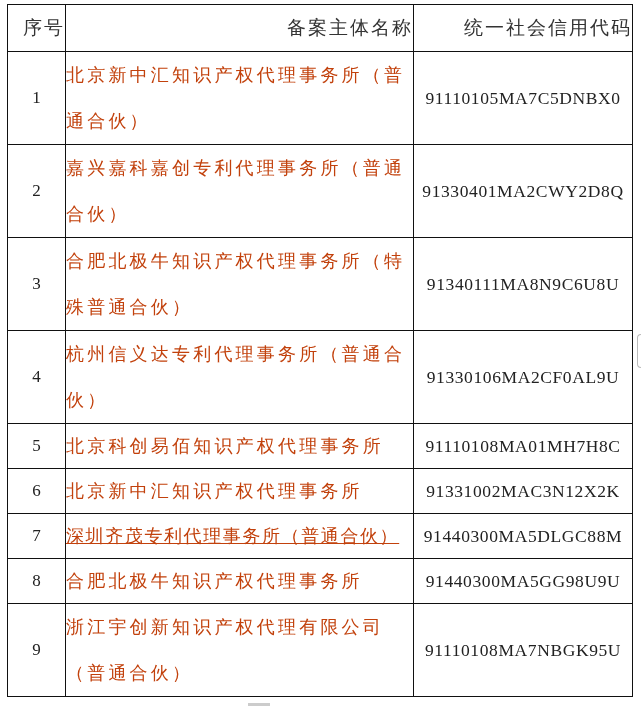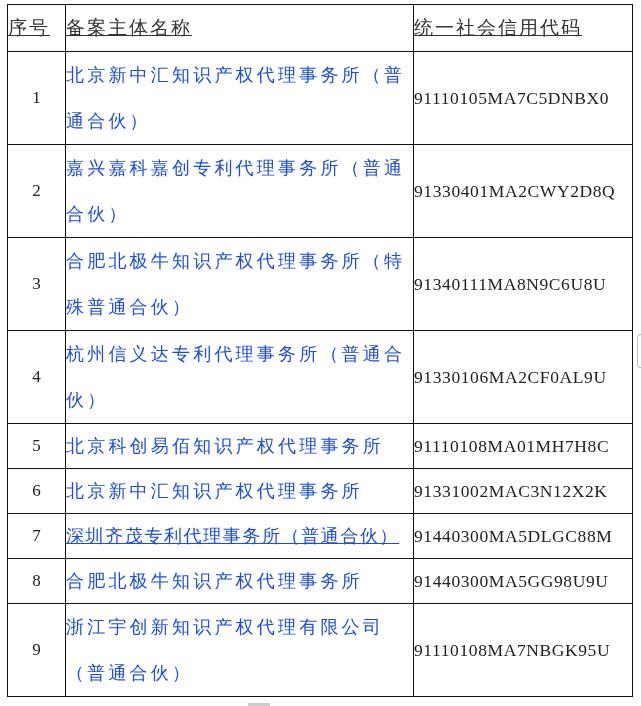--- a/index.html
+++ b/index.html
@@ -9,27 +9,27 @@
       position: absolute; left: 7px; top: 4px;
       border-collapse: collapse; table-layout: fixed;
       width: 625px;
     }
     table.registry td, table.registry th {
       border: 1.5px solid #111;
       padding: 0;
       vertical-align: middle;
       font-weight: normal;
     }
-    th { height: 46px; font-size: 19px; color: #333; text-align: left; letter-spacing: 2px; text-decoration: underline; }
+    th { height: 46px; font-size: 19px; color: #333; text-align: right; letter-spacing: 2px; }
     col.c1 { width: 58px; }
     col.c2 { width: 348px; }
     col.c3 { width: 219px; }
     td.idx { text-align: center; font-size: 17px; font-family: "Liberation Serif", serif; }
-    td.name { font-size: 18px; letter-spacing: 3.2px; padding-left: 7px; line-height: 46px; color: #1d4ed8; }
-    td.code { font-family: "Liberation Serif", serif; font-size: 17.5px; padding-left: 10px; color: #222; letter-spacing: 0.6px; }
+    td.name { font-size: 18px; letter-spacing: 3.2px; padding-left: 7px; line-height: 46px; color: #c2410c; }
+    td.code { font-family: "Liberation Serif", serif; font-size: 17.5px; padding-left: 10px; color: #222; letter-spacing: 0.6px; text-align: center; }
     tr.tall td { height: 90px; }
     tr.short td { height: 44px; }
     td.name.short-line { line-height: 44px; }
     .side-handle {
       position: absolute; left: 637px; top: 334px; width: 6px; height: 32px;
       border: 1px solid #bbb; border-right: none; border-radius: 4px 0 0 4px; background: #fff;
     }
     .bottom-mark {
       position: absolute; left: 248px; top: 703px; width: 22px; height: 3px; background: #ccc;
     }

